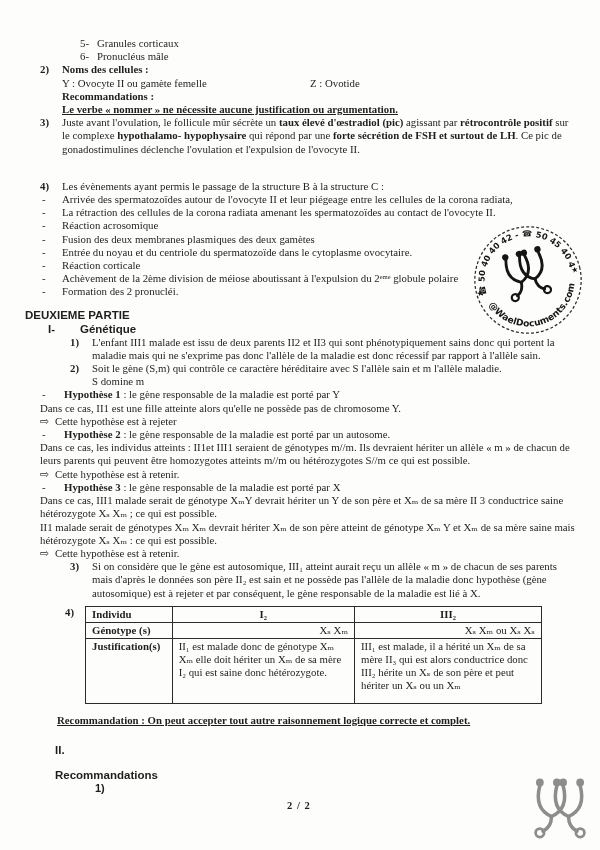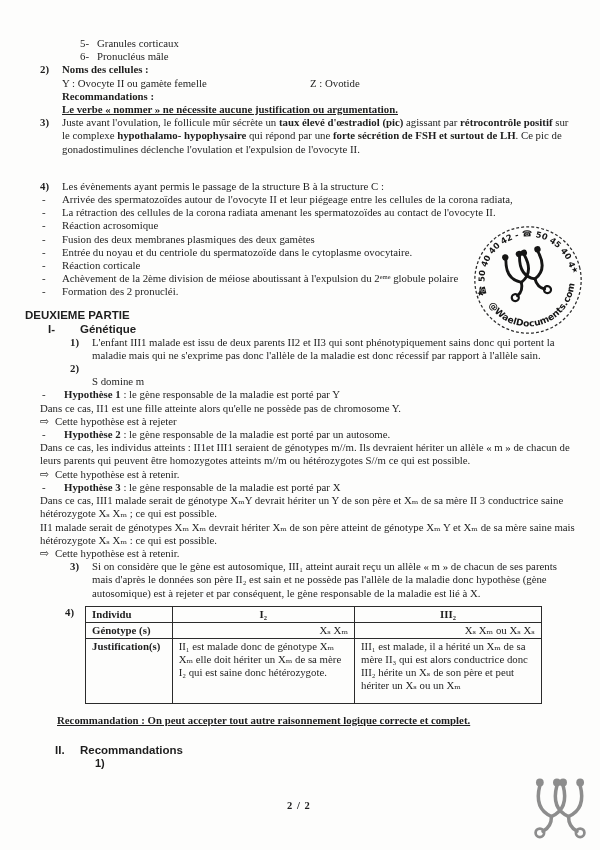--- a/index.html
+++ b/index.html
@@ -40,21 +40,21 @@
   .g4row{display:flex;margin-left:40px;margin-top:6px;}
   .g4row .nn{flex:0 0 20px;}
   .gtable{border-collapse:collapse;width:457px;table-layout:fixed;}
   .gtable th,.gtable td{border:1px solid #2b2b2b;padding:1px 6px;font-size:10.8px;line-height:13px;}
   .gtable th{font-weight:bold;text-align:center;}
   .gtable th.left,.gtable td.lab{text-align:left;font-weight:bold;}
   .gtable td.ctr{text-align:right;}
   .gtable td.just{vertical-align:top;height:62px;}
   .gtable td.lab{vertical-align:top;}
   .reco2{margin-left:32px;margin-top:10px;font-weight:bold;text-decoration:underline;}
-  .sec2row{display:flex;margin-left:30px;margin-top:16px;font-family:"Liberation Sans","DejaVu Sans",sans-serif;font-weight:bold;font-size:11.5px;line-height:14px;}
+  .sec2row{display:flex;margin-left:30px;margin-top:16px;font-family:"Liberation Sans","DejaVu Sans",sans-serif;font-weight:bold;font-size:11.5px;line-height:14px;flex-direction:column;}
   .sec2row .secnn2{flex:0 0 25px;}
   .sec2sub{margin-left:70px;font-family:"Liberation Sans","DejaVu Sans",sans-serif;font-weight:bold;font-size:11px;}
   .stamp{position:absolute;left:464px;top:222px;width:128px;height:116px;}
   .stamp text{font-family:"DejaVu Sans",sans-serif;}
   .pageind{position:absolute;left:287px;top:799px;font-weight:bold;font-size:10.5px;letter-spacing:1px;}
   .logo{position:absolute;right:10px;top:771px;display:flex;align-items:flex-start;}
   .logo-steth{width:92px;height:62px;margin-top:6px;margin-right:-16px;position:relative;z-index:1;}
   .logotextcol{display:flex;flex-direction:column;}
   .brand{font-family:"Liberation Serif","DejaVu Serif",serif;font-size:21.5px;line-height:24px;color:#141414;letter-spacing:0.4px;white-space:nowrap;}
   .brand .b{letter-spacing:0;}
@@ -155,21 +155,21 @@
     <span>Génétique</span>
   </div>
 
   <div class="grow">
     <span class="nn">1)</span>
     <span class="nt">L'enfant III1 malade est issu de deux parents II2 et II3 qui sont phénotypiquement sains donc qui portent la maladie mais qui ne s'exprime pas donc l'allèle de la maladie est donc récessif par rapport à l'allèle sain.</span>
   </div>
   <div class="grow">
     <span class="nn">2)</span>
     <span class="nt">
-      <br>
+      <span>Soit le gène (S,m) qui contrôle ce caractère héréditaire avec S l'allèle sain et m l'allèle maladie.</span><br>
       <span>S domine m</span>
     </span>
   </div>
 
   <div class="hyprow">
     <span class="dashn">-</span>
     <span><span class="b">Hypothèse 1</span><span> : le gène responsable de la maladie est porté par Y</span></span>
   </div>
   <div class="hypbody">Dans ce cas, II1 est une fille atteinte alors qu'elle ne possède pas de chromosome Y.</div>
   <div class="arrowrow">

